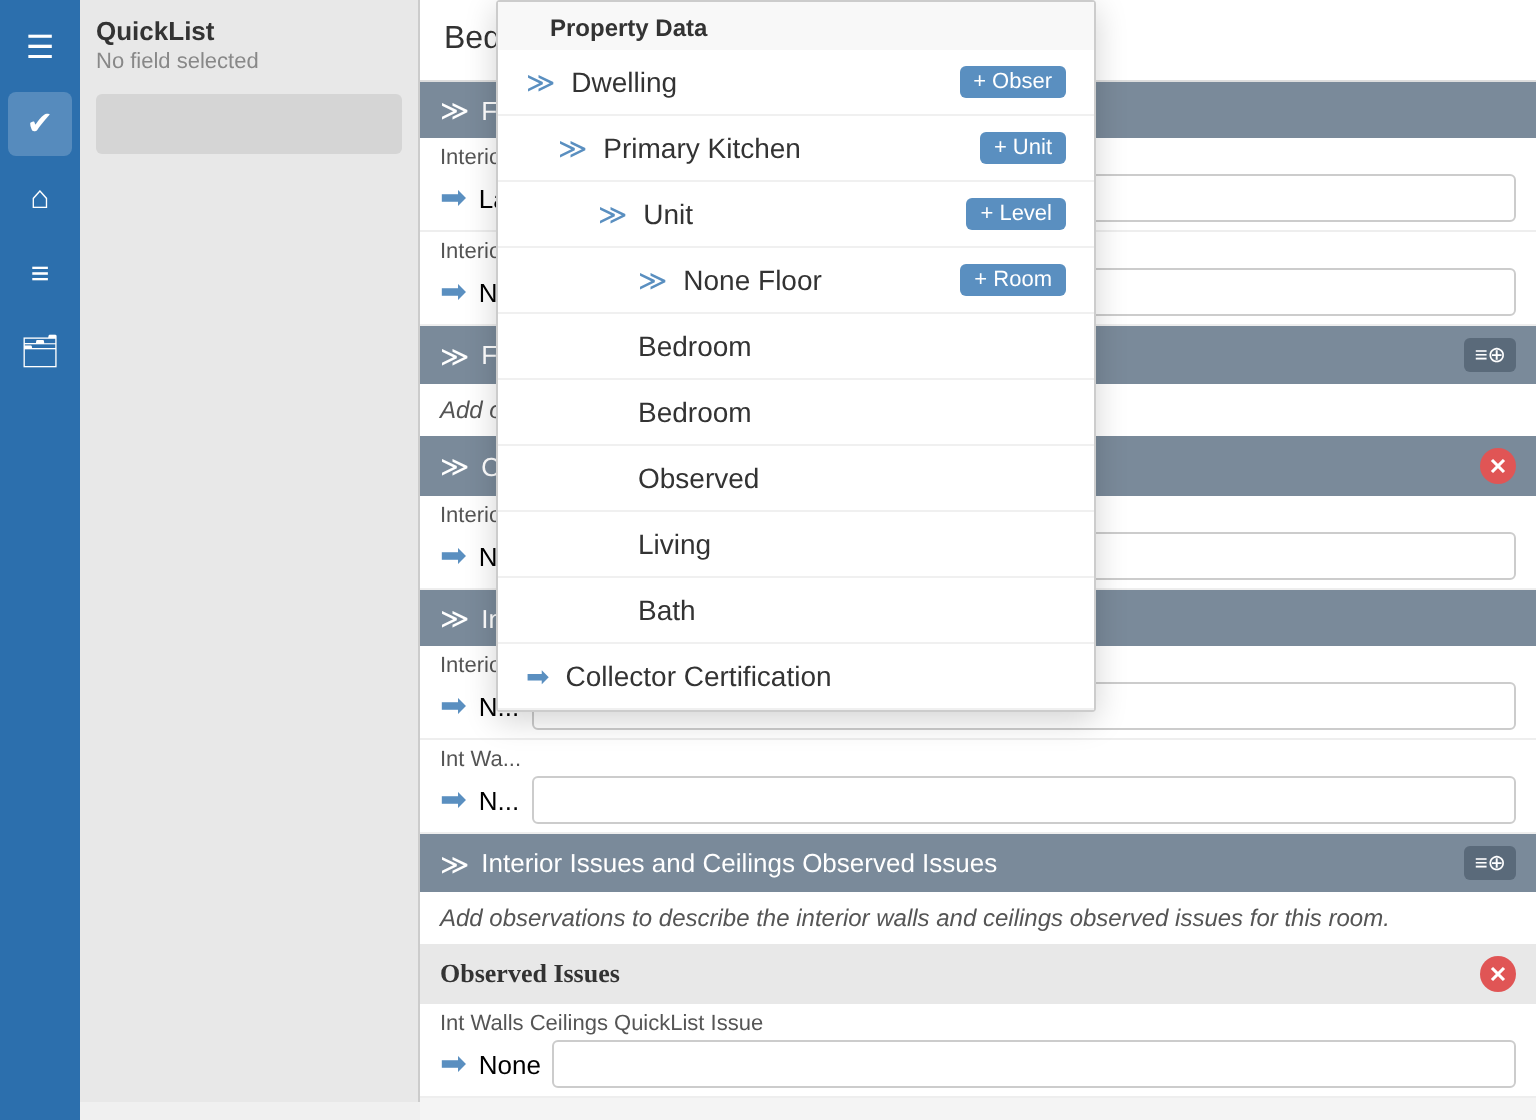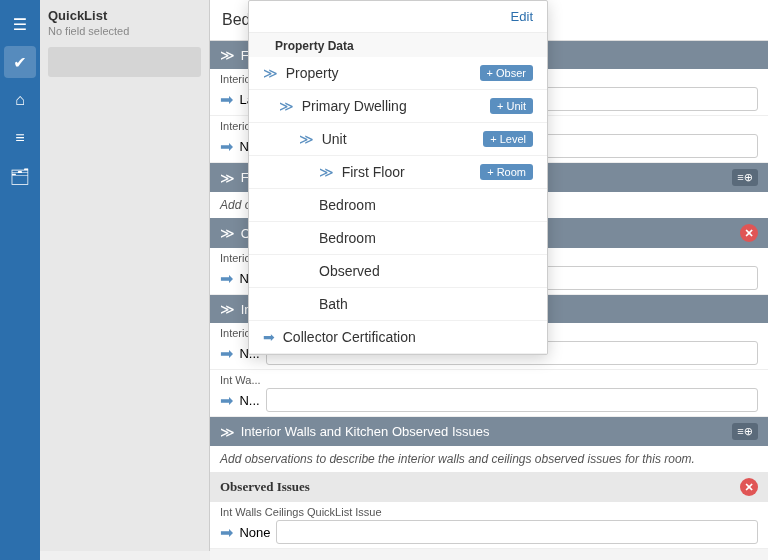--- a/index.html
+++ b/index.html
@@ -363,21 +363,21 @@
     <div class="field-input">
       <span class="nav-arrow">➡</span>
       <span>N...</span>
       <div class="field-input-box"></div>
     </div>
   </div>
 
   <div class="section-header">
     <div class="section-header-left">
       <span class="section-icon">≫</span>
-      <span>Interior Walls and Kitchen Observed Issues</span>
+      <span>Interior Issues and Ceilings Observed Issues</span>
     </div>
     <div class="add-icon">
       <button class="add-btn">≡⊕</button>
     </div>
   </div>
   <div class="obs-text">Add observations to describe the interior walls and ceilings observed issues for this room.</div>
 
   <div class="section-header" style="background:#e8e8e8; color:#333; font-weight:bold;font-family:Liberation Serif, serif;">
     <span>Observed Issues</span>
     <div class="close-badge">✕</div>
@@ -388,61 +388,59 @@
       <span class="nav-arrow">➡</span>
       <span>None</span>
       <div class="field-input-box"></div>
     </div>
   </div>
 
 </div>
 
 <div class="dropdown-overlay" style="left: 248px; top: 0; width: 300px;">
 
-  <div class="dropdown-edit-bar">
-    <span class="edit-link">Edit</span>
-  </div>
 
   <div class="dropdown-section-label">Property Data</div>
 
   <div class="dropdown-item">
     <div class="dropdown-item-left">
       <span class="chevron-icon">≫</span>
-      <span class="dropdown-item-label">Property</span>
+      <span class="dropdown-item-label">Dwelling</span>
     </div>
     <span class="dropdown-badge">+ Obser</span>
   </div>
 
   <div class="dropdown-item dropdown-item-child">
     <div class="dropdown-item-left">
       <span class="chevron-icon">≫</span>
-      <span class="dropdown-item-label">Primary Dwelling</span>
+      <span class="dropdown-item-label">Primary Kitchen</span>
     </div>
     <span class="dropdown-badge">+ Unit</span>
   </div>
 
   <div class="dropdown-item dropdown-item-child2">
     <div class="dropdown-item-left">
       <span class="chevron-icon">≫</span>
       <span class="dropdown-item-label">Unit</span>
     </div>
     <span class="dropdown-badge">+ Level</span>
   </div>
 
   <div class="dropdown-item" style="padding-left: 70px;">
     <div class="dropdown-item-left">
       <span class="chevron-icon">≫</span>
-      <span class="dropdown-item-label">First Floor</span>
+      <span class="dropdown-item-label">None Floor</span>
     </div>
     <span class="dropdown-badge">+ Room</span>
   </div>
 
   <div class="dropdown-item-room">Bedroom</div>
   <div class="dropdown-item-room">Bedroom</div>
   <div class="dropdown-item-room">Observed</div>
+  <div class="dropdown-item-room">Living</div>
   <div class="dropdown-item-room">Bath</div>
 
   <div class="dropdown-item" style="padding-left: 14px;">
     <div class="dropdown-item-left">
       <span class="nav-arrow" style="color:#5a8fc0; font-size:14px;">➡</span>
       <span class="dropdown-item-label">Collector Certification</span>
     </div>
   </div>
 
 </div>

